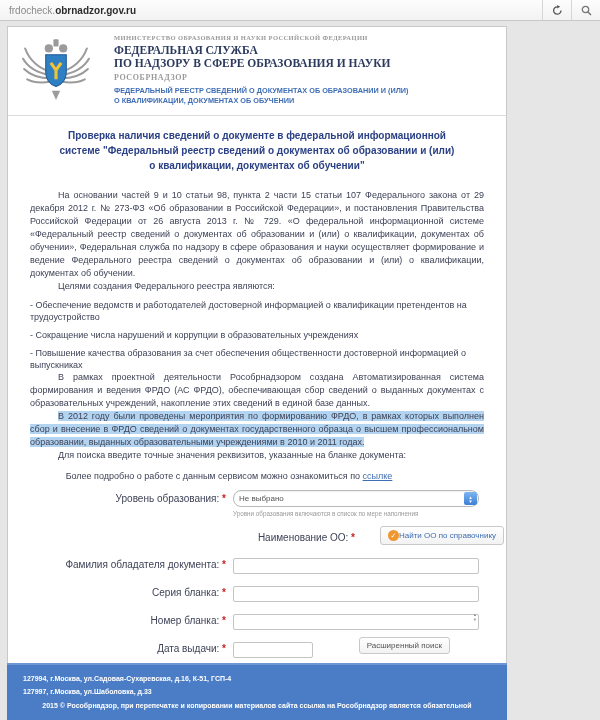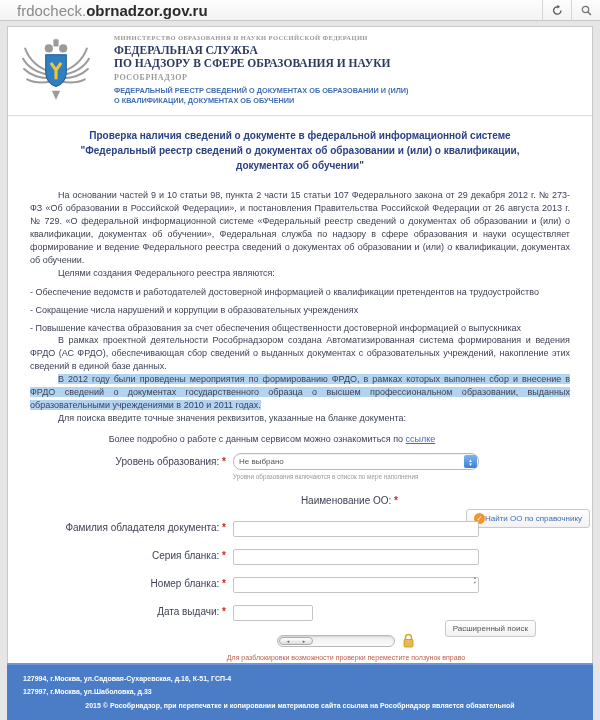--- a/index.html
+++ b/index.html
@@ -4,27 +4,27 @@
 <style>
   * { margin:0; padding:0; box-sizing:border-box; }
   html,body { width:600px; height:720px; overflow:hidden; background:#e6e6e6;
               font-family:"Liberation Sans", sans-serif; }
 
   
   .browser-bar { position:absolute; top:0; left:0; width:600px; height:21px;
     background:linear-gradient(#fdfdfd,#f3f3f3); border-bottom:1px solid #c8c8c8;
     display:flex; align-items:stretch; }
   .url-box { flex:1; display:flex; align-items:center; padding-left:9px;
-    font-size:15px; color:#8a8a8a;margin-left:8px; }
+    font-size:10px; color:#8a8a8a; }
   .url-box .domain { color:#2b2b2b; font-weight:bold; }
   .bar-btn { width:29px; border-left:1px solid #d6d6d6; display:flex;
     align-items:center; justify-content:center; cursor:pointer; }
 
   
-  .page { position:absolute; top:26px; left:7px; width:586px; bottom:0;
+  .page { position:absolute; top:26px; left:7px; width:500px; bottom:0;
     background:#fff; border:1px solid #c9c9c9; border-bottom:none; }
 
   
   .site-header { position:relative; padding:7px 0 0 14px; height:84px; }
   .logo { position:absolute; left:12px; top:4px; width:72px; height:72px; }
   .header-text { margin-left:92px; font-family:"Liberation Serif", serif; }
   .ministry { font-size:6.5px; color:#9a9a9a; letter-spacing:.4px; font-weight:bold; }
   .service-name { margin-top:3px; font-size:11.5px; font-weight:bold; color:#2c3a5e;
     line-height:13px; }
   .agency { margin-top:3px; font-size:8px; font-weight:bold; color:#9a9a9a;
@@ -61,21 +61,21 @@
     box-shadow:inset 0 1px 1px rgba(0,0,0,.06); }
   .select-arrows { position:absolute; right:1px; top:1px; bottom:1px; width:13px;
     border-radius:2px; background:linear-gradient(#7cb6f0,#3d7fd6); color:#fff;
     display:flex; flex-direction:column; align-items:center; justify-content:center;
     font-size:5px; line-height:4px; }
   .hint { margin:3px 0 0 203px; font-size:6.3px; color:#9a9a9a; }
   .num-arrows { position:absolute; right:3px; top:2px; display:flex;
     flex-direction:column; font-size:4.5px; line-height:4.5px; color:#888; }
   .side-btn { position:absolute; top:-2px; display:inline-flex; align-items:center;
     background:linear-gradient(#ffffff,#f2f2f2); border:1px solid #c9c9c9;
-    border-radius:3px; padding:3px 7px; font-size:8px; cursor:pointer;margin-top:20px; }
+    border-radius:3px; padding:3px 7px; font-size:8px; cursor:pointer; }
   .find-org { right:-20px; color:#3f6eb5; }
   .adv-search { right:34px; color:#555; }
 
   .oicon { width:11px; height:11px; border-radius:50%; background:#f0962e;
     color:#fff; font-size:7px; line-height:11px; text-align:center; flex:none;
     display:inline-block; }
 
   
   .tail { margin-left:92px; }
   .slider-row { margin-top:12px; display:flex; align-items:center;

